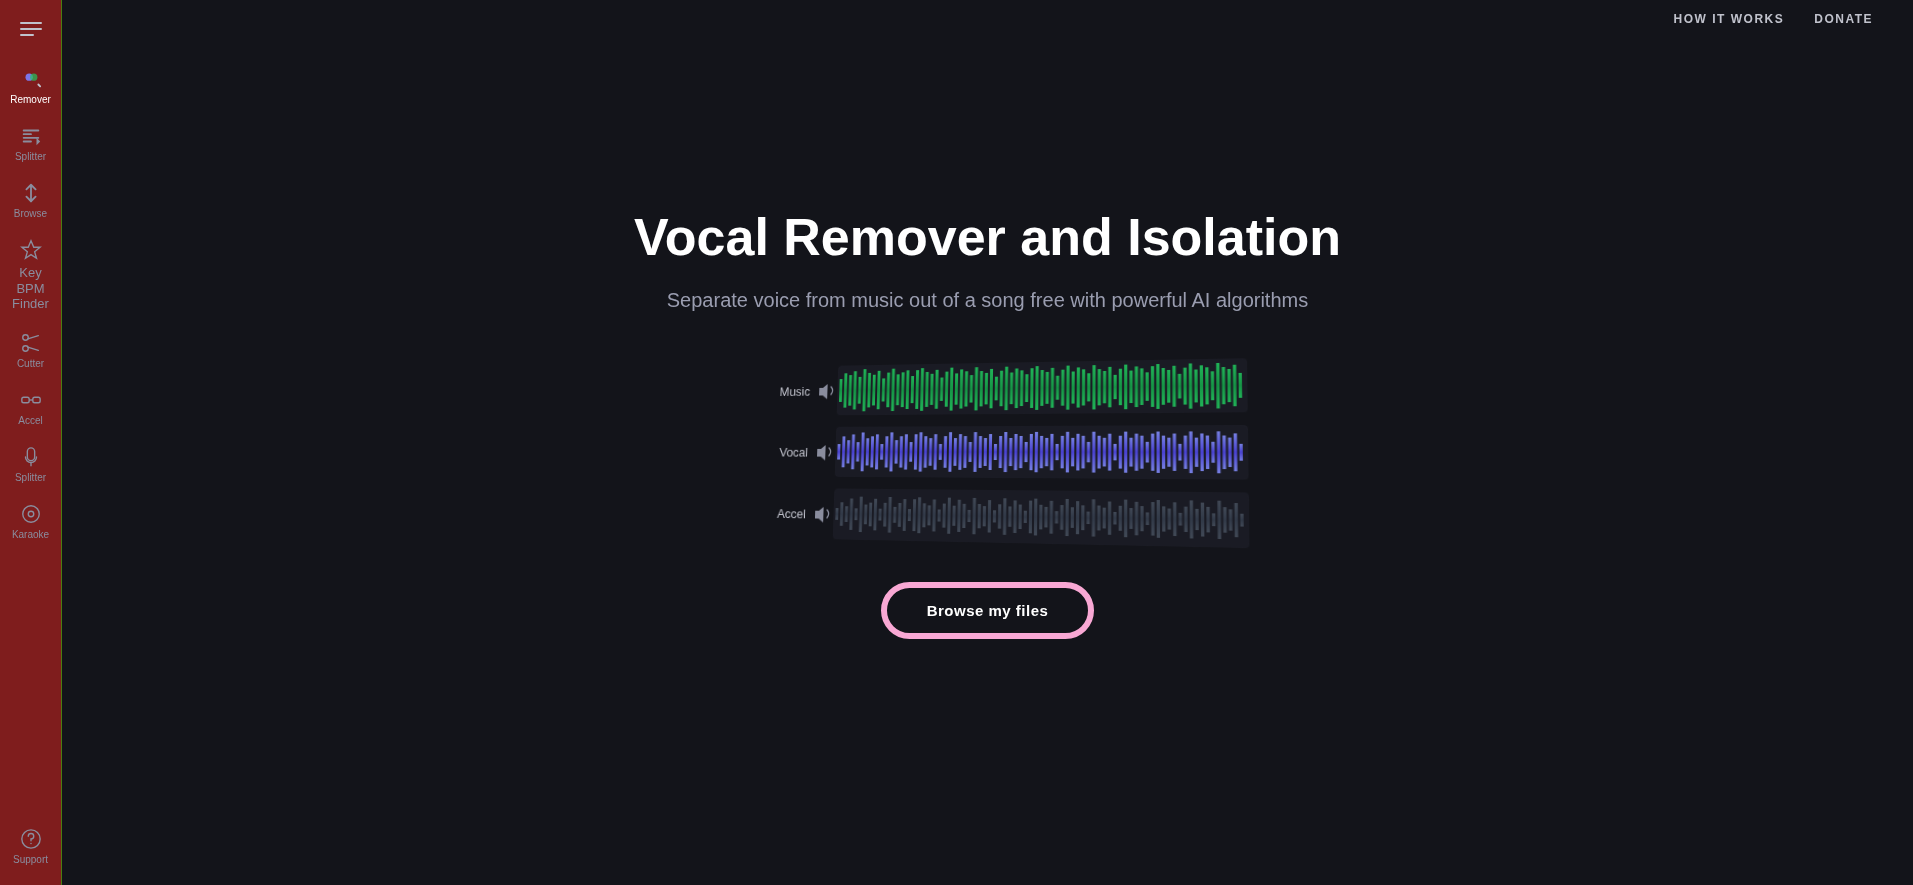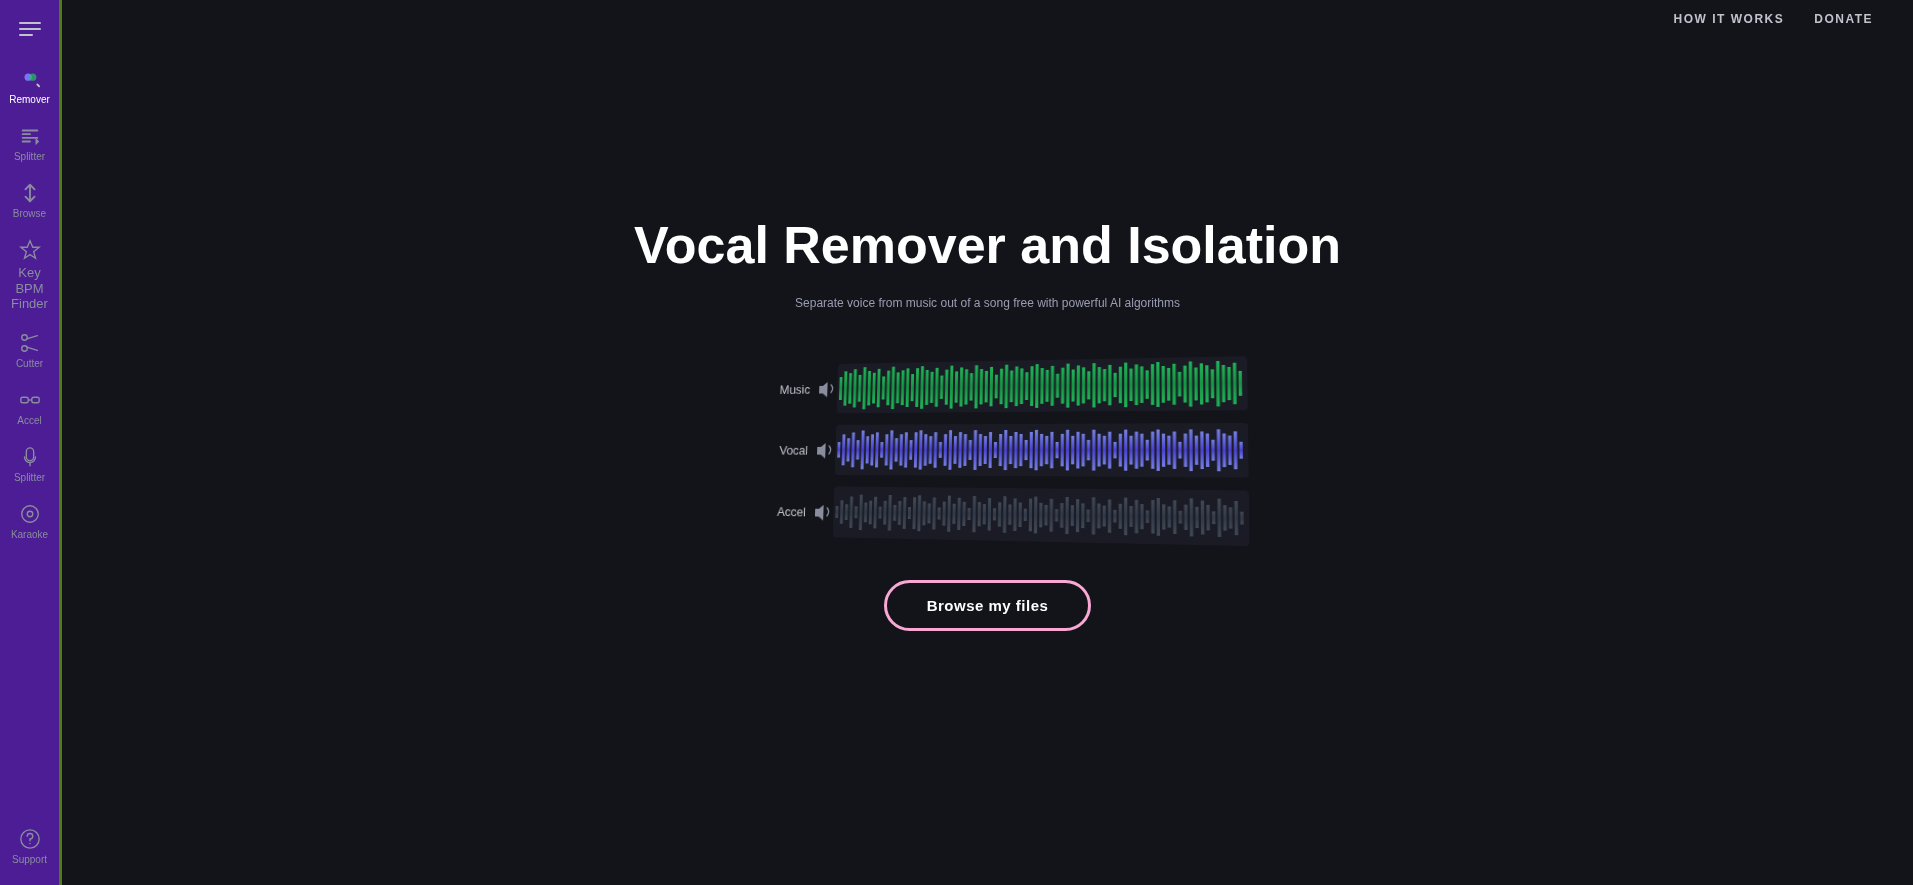--- a/index.html
+++ b/index.html
@@ -10,28 +10,28 @@
       font-family: 'Segoe UI', Arial, sans-serif;
       color: #ffffff;
       display: flex;
       overflow: hidden;
     }
 
     
     .sidebar {
       width: 62px;
       height: 885px;
-      background-color: #4c1d95;
+      background-color: #7f1d1d;
       display: flex;
       flex-direction: column;
       align-items: center;
       padding: 10px 0;
       gap: 0;
       flex-shrink: 0;
-      border-right: 3px solid #4d7c0f;
+      border-right: 1px solid #4d7c0f;
     }
 
     .sidebar-menu-btn {
       width: 100%;
       display: flex;
       justify-content: center;
       padding: 12px 0;
       cursor: pointer;
       margin-bottom: 10px;
     }
@@ -116,21 +116,21 @@
       font-size: 52px;
       font-weight: 700;
       text-align: center;
       color: #ffffff;
       margin-bottom: 20px;
       line-height: 1.2;
       margin-top: -40px;
     }
 
     .hero-subtitle {
-      font-size: 12px;
+      font-size: 20px;
       color: #9a9db0;
       text-align: center;
       margin-bottom: 50px;
       font-weight: 400;
     }
 
     
     .waveform-container {
       position: relative;
       width: 500px;
@@ -143,21 +143,21 @@
       position: relative;
       width: 100%;
       height: 100%;
       transform: rotateY(-10deg) rotateX(5deg);
       transform-style: preserve-3d;
     }
 
     
     .browse-btn {
       background: transparent;
-      border: 3px solid #f9a8d4;
+      border: 6px solid #f9a8d4;
       color: #ffffff;
       padding: 14px 40px;
       border-radius: 30px;
       font-size: 15px;
       font-weight: 600;
       cursor: pointer;
       letter-spacing: 0.5px;
       transition: background 0.2s, color 0.2s;
     }
 

